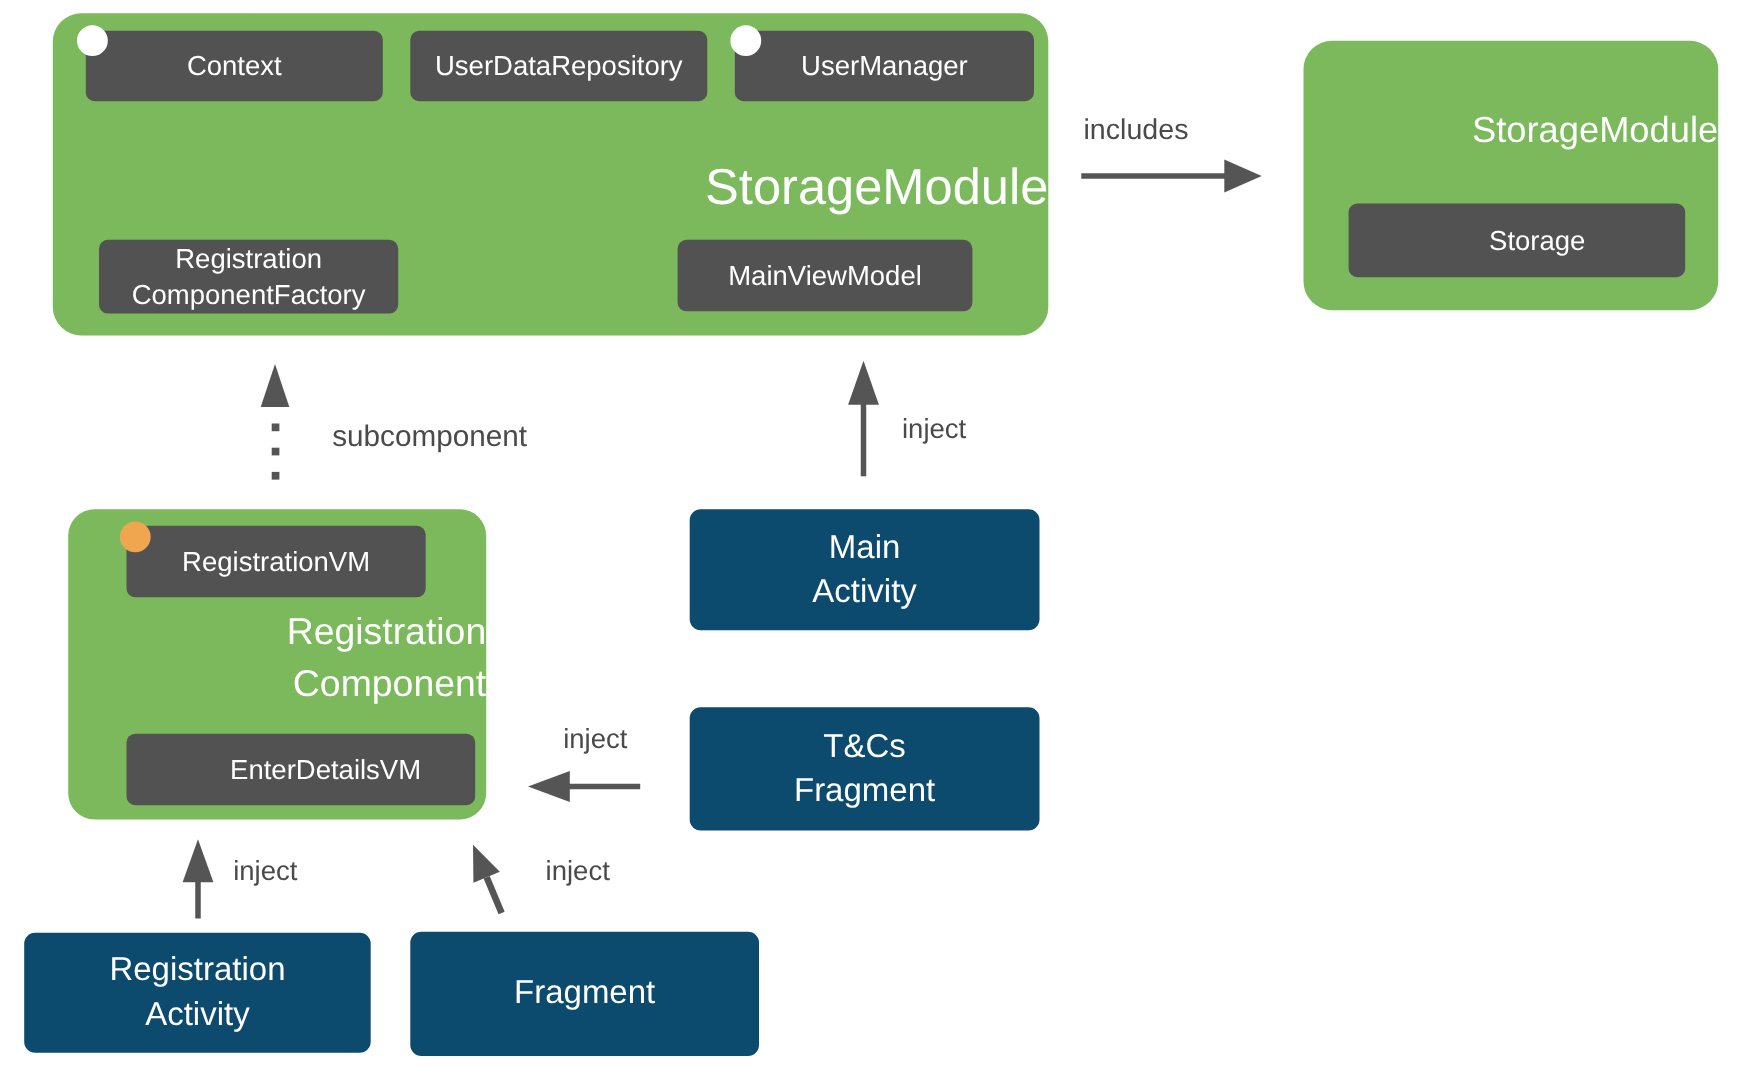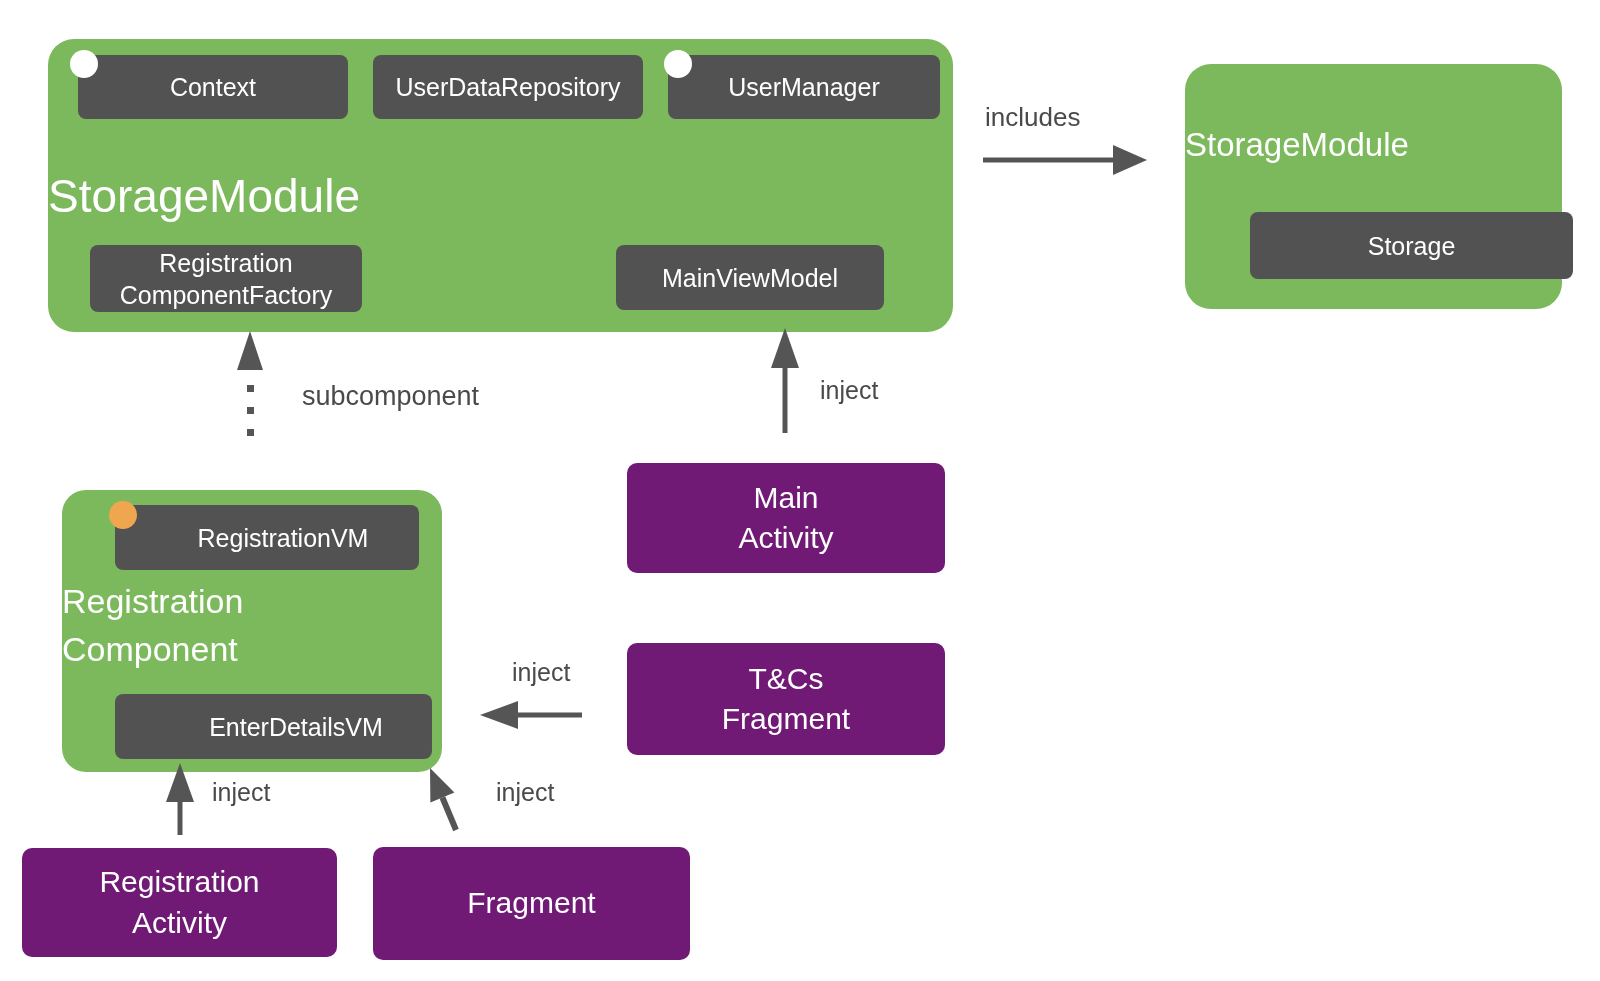--- a/index.html
+++ b/index.html
@@ -1,30 +1,30 @@
 <!DOCTYPE html>
 <html><head>
 <meta charset="utf-8">
 <style>
   html,body{margin:0;padding:0;background:#ffffff;}
   .canvas{
     position:relative;width:1600px;height:981px;background:#ffffff;
     font-family:"Liberation Sans",sans-serif;overflow:hidden;
   }
-  .group{position:absolute;background:#7CB95C;border-radius:26px;margin-top:27px;}
-  .node{position:absolute;background:#701a75;border-radius:10px;display:flex;flex-direction:column;
+  .group{position:absolute;background:#7CB95C;border-radius:26px;}
+  .node{position:absolute;background:#0c4a6e;border-radius:10px;display:flex;flex-direction:column;
         align-items:center;justify-content:center;color:#ffffff;font-size:30px;line-height:1.35;
         text-align:center;}
   .chip{position:absolute;background:#525252;border-radius:8px;display:flex;flex-direction:column;
         align-items:center;justify-content:center;color:#ffffff;font-size:25px;line-height:1.28;
         text-align:center;}
   .dot{position:absolute;width:28px;height:28px;border-radius:50%;}
   .dot.white{background:#FFFFFF;}
   .dot.orange{background:#F0A64F;}
-  .group-title{position:absolute;left:0;width:100%;text-align:left;color:#ffffff;}
+  .group-title{position:absolute;left:0;width:100%;text-align:right;color:#ffffff;}
   .edge-label{position:absolute;color:#4A4A4A;font-size:26px;text-align:left;}
   svg.arrow{position:absolute;overflow:visible;}
   svg.arrow line{stroke:#555555;}
   svg.arrow polygon,svg.arrow rect{fill:#555555;stroke:none;}
 </style>
 </head>
 <body>
 
 <div class="canvas">
 
@@ -53,41 +53,41 @@
   </div>
 
   <div class="edge-label" style="left:985px;top:102px;width:120px;">includes</div>
   <svg class="arrow" style="left:975px;top:140px;" width="180" height="40">
     <line x1="8" y1="20" x2="140" y2="20" stroke-width="5"></line>
     <polygon points="138,5 172,20 138,35"></polygon>
   </svg>
 
   <div class="group" style="left:1185px;top:37px;width:377px;height:245px;">
     <div class="group-title" style="top:62px;font-size:33px;">StorageModule</div>
-    <div class="chip" style="left:65px;top:148px;width:323px;height:67px;">
+    <div class="chip" style="left:41px;top:148px;width:269px;height:67px;padding-left:37px;">
       <span>Storage</span>
     </div>
   </div>
 
   <svg class="arrow" style="left:232px;top:325px;" width="36" height="112">
     <polygon points="5,45 18,6 31,45"></polygon>
     <rect x="15" y="60" width="7" height="7"></rect>
     <rect x="15" y="82" width="7" height="7"></rect>
     <rect x="15" y="104" width="7" height="7"></rect>
   </svg>
   <div class="edge-label" style="left:302px;top:381px;width:180px;font-size:27px;text-align:left;">subcomponent</div>
 
   <svg class="arrow" style="left:765px;top:326px;" width="40" height="110">
     <polygon points="6,42 20,2 34,42"></polygon>
     <line x1="20" y1="40" x2="20" y2="107" stroke-width="5"></line>
   </svg>
   <div class="edge-label" style="left:820px;top:376px;width:80px;font-size:25px;">inject</div>
 
   <div class="group" style="left:62px;top:463px;width:380px;height:282px;border-radius:24px;">
-    <div class="chip" style="left:53px;top:15px;width:272px;height:65px;padding-left:32px;">
+    <div class="chip" style="left:53px;top:15px;width:272px;height:65px;">
       <span>RegistrationVM</span>
     </div>
     <div class="dot orange" style="left:47px;top:11px;"></div>
     <div class="group-title" style="top:88px;font-size:34px;line-height:1.4;">
       <div>Registration</div>
       <div>Component</div>
     </div>
     <div class="chip" style="left:53px;top:204px;width:272px;height:65px;padding-left:45px;">
       <span>EnterDetailsVM</span>
     </div>

